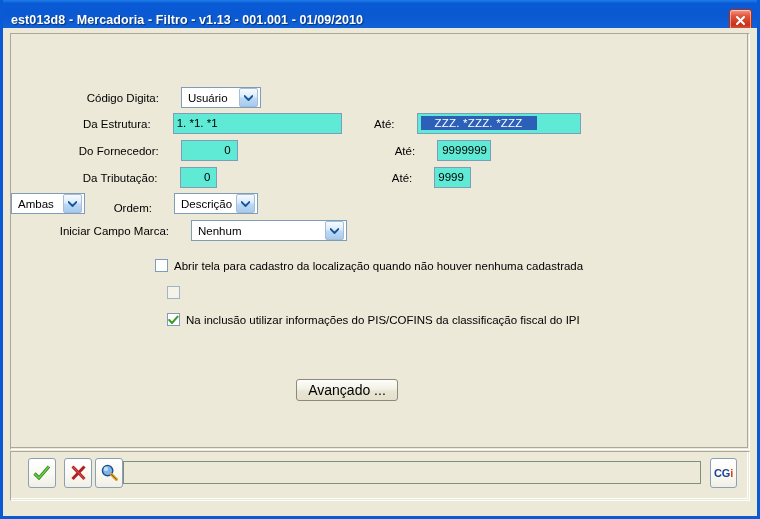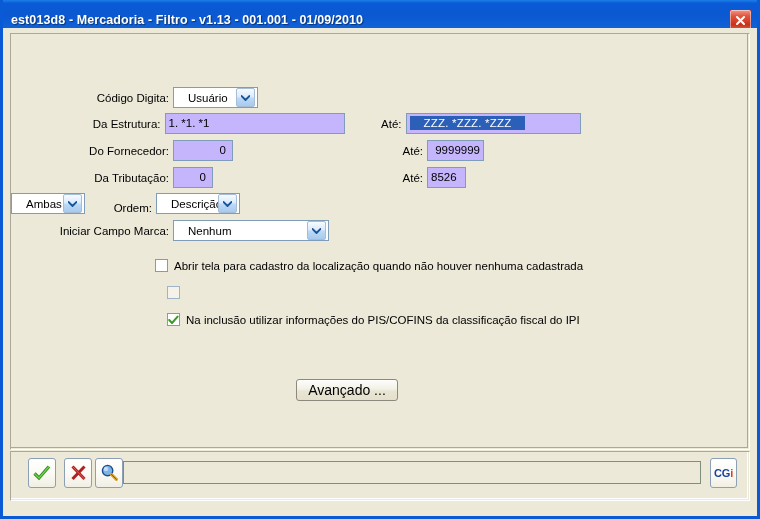--- a/index.html
+++ b/index.html
@@ -88,28 +88,28 @@
     align-items: center;
     height: 21px;
     font-size: 11.5px;
     color: #000000;
   }
   .lbl {
     text-align: right;
     color: #000;
     font-size: 11.5px;
     white-space: nowrap;
-    padding-right: 4px;
+    padding-right: 22px;
   }
 
   
   .tb {
     box-sizing: border-box;
     height: 21px;
-    background: #c4b5fd;
+    background: #5eead4;
     border: 1px solid #7f9db9;
     font-family: "Liberation Sans", sans-serif;
     font-size: 11.5px;
     color: #000;
     padding: 0 3px;
     line-height: 19px;
     white-space: nowrap;
     overflow: hidden;
   }
   .tb.num { text-align: right; padding-right: 6px; }
@@ -126,21 +126,21 @@
   
   .cb {
     box-sizing: border-box;
     height: 21px;
     background: #ffffff;
     border: 1px solid #7f9db9;
     display: flex;
     align-items: center;
     font-size: 11.5px;
     color: #000;
-    padding-left: 14px;
+    padding-left: 6px;
     cursor: pointer;
   }
   .cb .cb-val { flex: 1; white-space: nowrap; overflow: hidden; }
   .cb .cb-btn {
     width: 17px;
     height: 17px;
     margin: 0 2px 0 0;
     background: linear-gradient(to bottom, #f6fbff 0%, #dcebfb 45%, #bdd9f4 55%, #a7caef 100%);
     border: 1px solid #a5bdd6;
     border-radius: 2px;
@@ -294,21 +294,21 @@
         <div class="lbl" style="width:158px;">Do Fornecedor:</div>
         <div class="tb num" style="width:60px;">0</div>
         <div class="lbl" style="width:190px;">Até:</div>
         <div class="tb" style="width:57px;text-align:right;">9999999</div>
       </div>
 
       <div class="form-row" style="left:0px; top:133px; width:460px;">
         <div class="lbl" style="width:158px;">Da Tributação:</div>
         <div class="tb num" style="width:40px;">0</div>
         <div class="lbl" style="width:210px;">Até:</div>
-        <div class="tb" style="width:39px;">8526</div>
+        <div class="tb" style="width:39px;">9999</div>
       </div>
 
       <div class="form-row" style="left:0px; top:159px; width:520px;">
         <div class="cb" style="width:74px;">
           <span class="cb-val">Ambas</span>
           <span class="cb-btn">
             <svg width="9" height="6" viewBox="0 0 9 6">
                 <path d="M0.5,1 L4.5,5 L8.5,1" fill="none" stroke="#16559c" stroke-width="1.8" stroke-linecap="round" stroke-linejoin="round"></path>
               </svg>
           </span>

